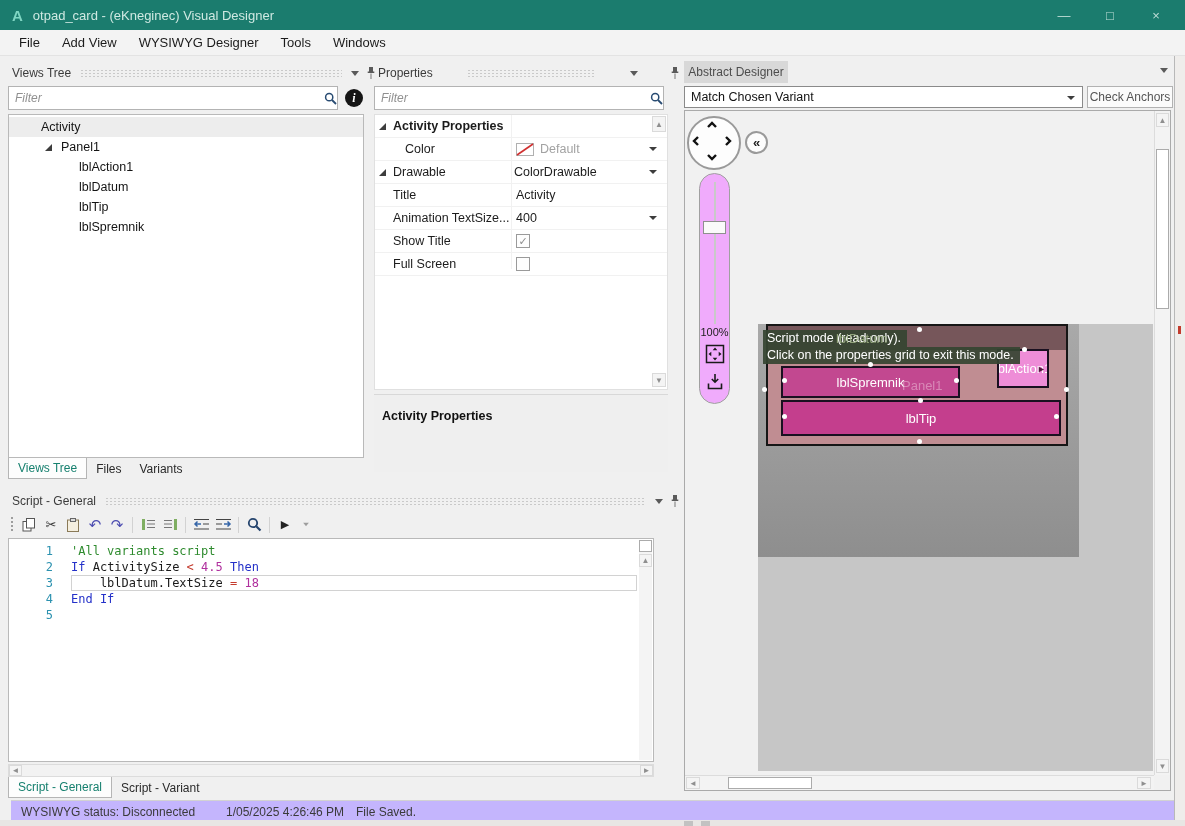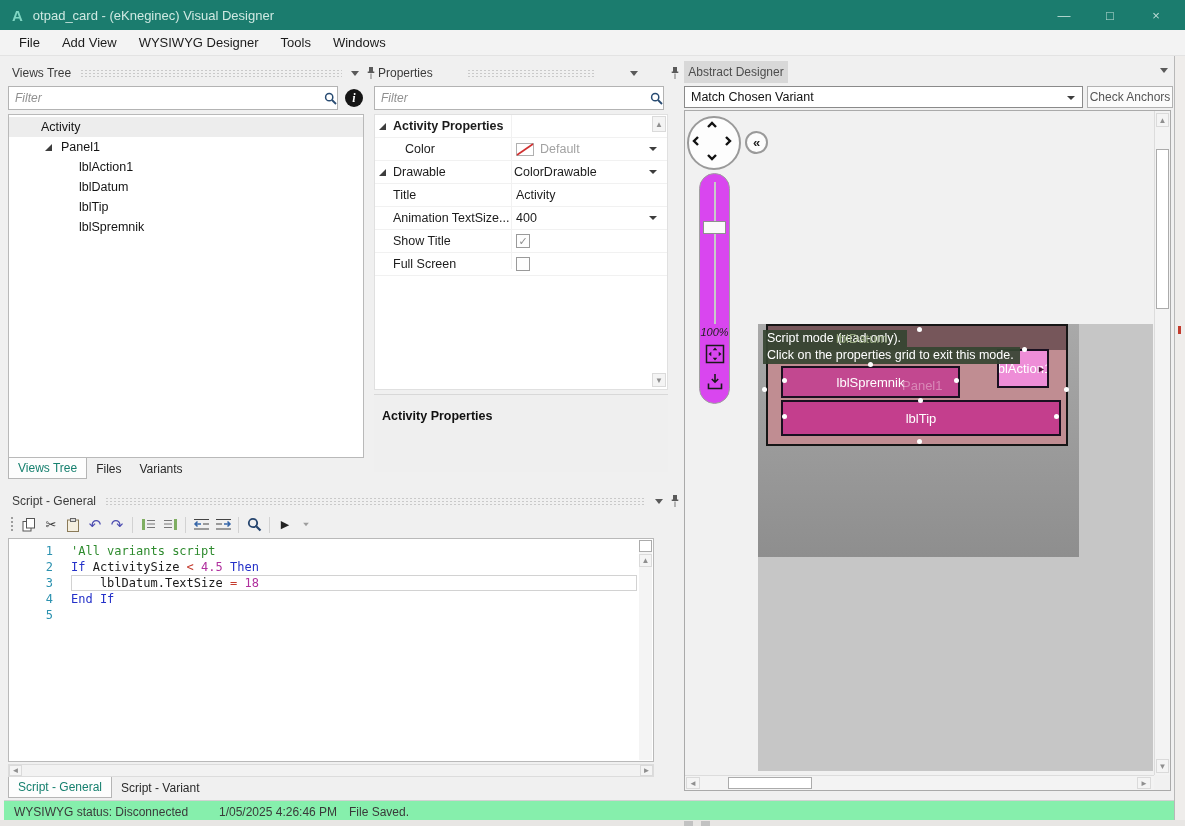--- a/index.html
+++ b/index.html
@@ -84,31 +84,31 @@
   #lbl-sprem{left:13px;top:40px;width:179px;height:32px;background:#c24890;}
   #lbl-action{left:229px;top:23px;width:52px;height:39px;background:#ee8dd7;overflow:hidden;white-space:nowrap;}
   #lbl-tip{left:13px;top:74px;width:280px;height:36px;background:#c43e8d;}
   #ghost-datum{left:68px;top:5px;font-size:13px;color:rgba(160,180,135,0.85);z-index:12;}
   #ghost-panel{left:134px;top:52px;font-size:13px;color:rgba(232,178,208,0.6);z-index:5;}
   #tooltip{left:78px;top:219px;z-index:10;}
   .tt-line{background:rgba(54,69,49,0.93);color:#fff;font-size:12.5px;padding:1px 6px 2px 4px;width:fit-content;white-space:nowrap;}
   .dot{position:absolute;width:5px;height:5px;border-radius:50%;background:#fff;z-index:11;}
   #navwheel{left:2px;top:5px;width:50px;height:50px;border-radius:50%;background:#fdfdfd;border:2px solid #9a9a9a;box-shadow:0 0 0 4px #f1f1f1;}
   #backbtn{left:60px;top:20px;width:23px;height:23px;border-radius:50%;background:#fdfdfd;border:2px solid #9a9a9a;display:flex;align-items:center;justify-content:center;font-size:13px;font-weight:bold;color:#222;box-sizing:border-box;}
-  #zoompill{left:14px;top:62px;width:31px;height:231px;background:#d946ef;border:1px solid #a0a0a0;border-radius:16px;box-sizing:border-box;font-style:italic;}
+  #zoompill{left:14px;top:62px;width:31px;height:231px;background:#f0abfc;border:1px solid #a0a0a0;border-radius:16px;box-sizing:border-box;}
   #ztrack{position:absolute;left:14px;top:8px;width:2px;height:142px;background:#c9c9c9;}
   #zthumb{position:absolute;left:3px;top:47px;width:23px;height:13px;background:#fafafa;border:1px solid #8f8f8f;box-sizing:border-box;}
   #zlabel{position:absolute;left:0;top:152px;width:100%;text-align:center;font-size:11px;color:#222;}
   .ztool{position:absolute;left:5px;width:20px;height:20px;display:flex;align-items:center;justify-content:center;}
   #d-vscroll{left:469px;top:0;width:16px;height:664px;background:#f3f3f3;border-left:1px solid #dcdcdc;box-sizing:border-box;}
   #d-hscroll{left:0;top:664px;width:469px;height:15px;background:#f3f3f3;border-top:1px solid #dcdcdc;box-sizing:border-box;}
   .thumbbar{position:absolute;background:#fff;border:1px solid #ababab;box-sizing:border-box;}
 
   
-  #statusbar{left:4px;top:800px;width:1174px;height:20px;background:#86efac;border-top:1px solid #d2d2d2;box-sizing:border-box;font-size:12px;color:#3a3a3a;}
+  #statusbar{left:11px;top:800px;width:1174px;height:20px;background:#c4b5fd;border-top:1px solid #d2d2d2;box-sizing:border-box;font-size:12px;color:#3a3a3a;}
   #right-strip{left:1174px;top:56px;width:11px;height:764px;background:#efedeb;border-left:1px solid #b8b8b8;box-sizing:border-box;}
   #red-tick{position:absolute;left:3px;top:270px;width:3px;height:8px;background:#c23b2e;}
   #taskbar-strip{left:0;top:820px;width:1185px;height:6px;background:#e8e6e4;}
   .tb-mark{position:absolute;top:1px;width:9px;height:5px;background:#c2c2c2;}
 </style>
 </head>
 <body>
 
 <div id="app">
 

